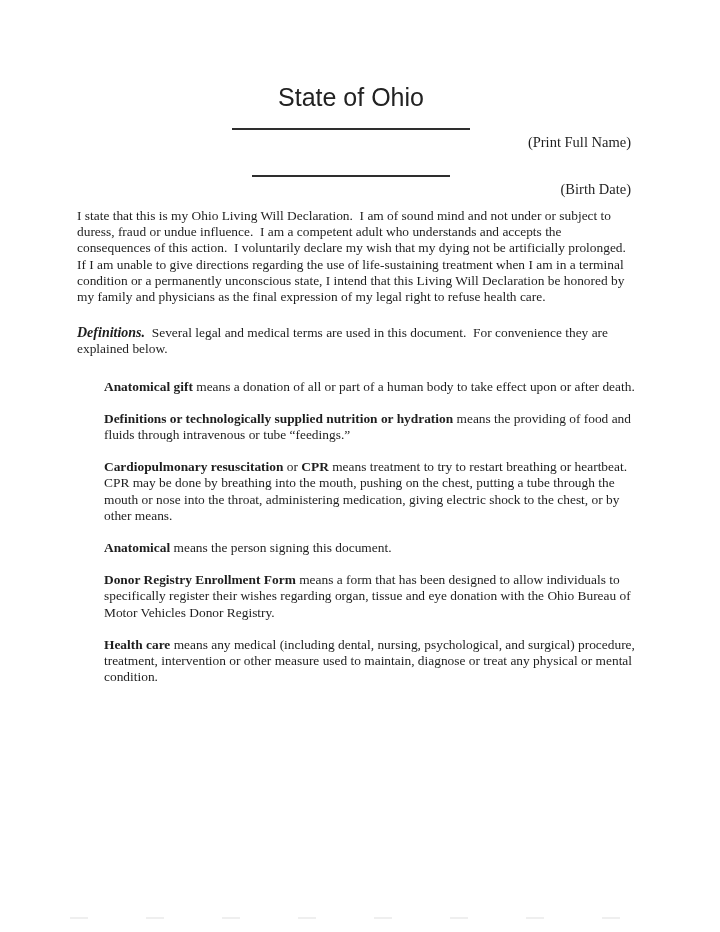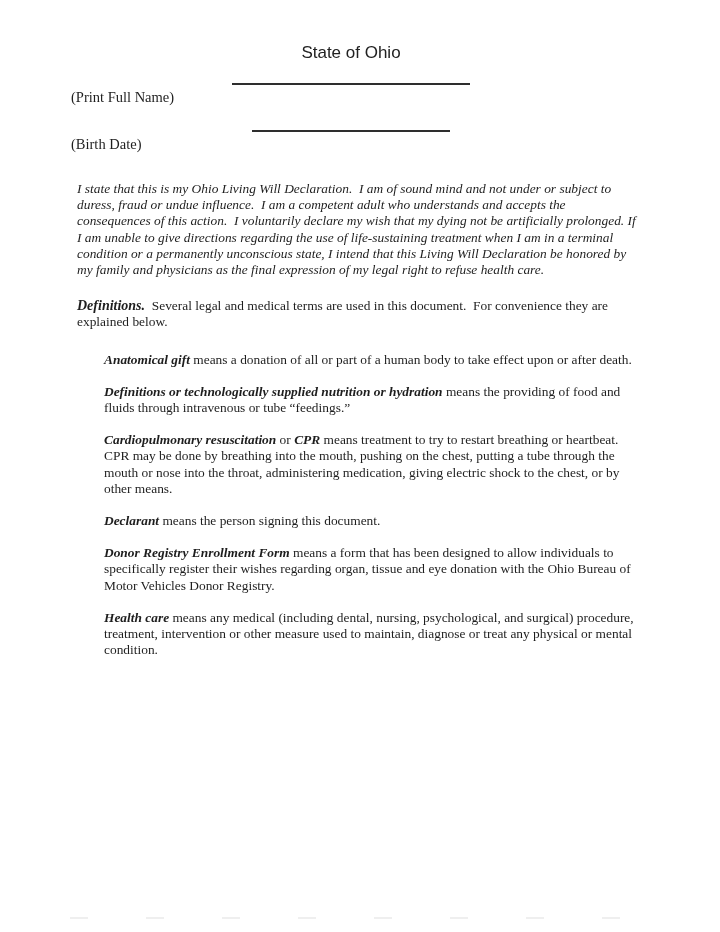--- a/index.html
+++ b/index.html
@@ -13,32 +13,32 @@
     height: 932px;
     background: #ffffff;
     font-family: "Liberation Serif", serif;
     color: #1e1e1e;
     overflow: hidden;
   }
   
   .title-block {
     margin-left: 71px;
     width: 560px;
-    padding-top: 39px;
+    padding-top: 84px;
     text-align: center;
     font-family: "Liberation Sans", sans-serif;
-    font-size: 17px;
+    font-size: 25px;
     line-height: 27px;
     color: #222222;
   }
   
   .fill-col {
     margin-left: 71px;
     width: 560px;
-    text-align: left;
+    text-align: right;
   }
   .rule {
     height: 2px;
     background: #2e2e2e;
     margin-left: auto;
     margin-right: auto;
   }
   .rule-name { width: 238px; margin-top: 17px; }
   .rule-birth { width: 198px; margin-top: 24px; }
   .caption {
@@ -48,43 +48,42 @@
     color: #1e1e1e;
   }
   
   .content {
     margin-left: 77px;
     width: 560px;
     font-size: 13.4px;
     line-height: 16.2px;
   }
   .intro {
-    margin: 28px 0 0 0;
+    margin: 10px 0 0 0;
     white-space: pre-wrap;
-    font-style: italic;
   }
   .defs-head {
     margin: 20px 0 0 0;
     white-space: pre-wrap;
   }
   .defs-head .dh {
     font-weight: bold;
     font-style: italic;
     font-size: 14px;
   }
   .defs-list {
     margin-top: 21px;
     margin-left: 27px;
     width: 533px;
   }
   .def {
     margin: 0 0 16px 0;
     white-space: pre-wrap;
   }
-  .def .b { font-weight: bold; font-style: italic; }
+  .def .b { font-weight: bold; }
   
   .scan-marks {
     position: absolute;
     left: 70px;
     bottom: 13px;
     width: 580px;
     height: 2px;
     background: repeating-linear-gradient(90deg, #efefef 0 18px, transparent 18px 76px);
   }
 </style>
@@ -106,21 +105,21 @@
 
   <div class="content">
     <p class="intro">I state that this is my Ohio Living Will Declaration.  I am of sound mind and not under or subject to duress, fraud or undue influence.  I am a competent adult who understands and accepts the consequences of this action.  I voluntarily declare my wish that my dying not be artificially prolonged. If I am unable to give directions regarding the use of life-sustaining treatment when I am in a terminal condition or a permanently unconscious state, I intend that this Living Will Declaration be honored by my family and physicians as the final expression of my legal right to refuse health care.</p>
 
     <p class="defs-head"><span class="dh">Definitions.</span><span>  Several legal and medical terms are used in this document.  For convenience they are explained below.</span></p>
 
     <div class="defs-list">
         <p class="def"><span class="b">Anatomical gift</span><span> means a donation of all or part of a human body to take effect upon or after death.</span></p>
         <p class="def"><span class="b">Definitions or technologically supplied nutrition or hydration</span><span> means the providing of food and fluids through intravenous or tube “feedings.”</span></p>
         <p class="def"><span class="b">Cardiopulmonary resuscitation</span><span> or </span><span class="b">CPR</span><span> means treatment to try to restart breathing or heartbeat.  CPR may be done by breathing into the mouth, pushing on the chest, putting a tube through the mouth or nose into the throat, administering medication, giving electric shock to the chest, or by other means.</span></p>
-        <p class="def"><span class="b">Declarant</span><span> means the person signing this document.</span></p>
+        <p class="def"><span class="b">Anatomical</span><span> means the person signing this document.</span></p>
         <p class="def"><span class="b">Donor Registry Enrollment Form</span><span> means a form that has been designed to allow individuals to specifically register their wishes regarding organ, tissue and eye donation with the Ohio Bureau of Motor Vehicles Donor Registry.</span></p>
         <p class="def"><span class="b">Health care</span><span> means any medical (including dental, nursing, psychological, and surgical) procedure, treatment, intervention or other measure used to maintain, diagnose or treat any physical or mental condition.</span></p>
       </div>
   </div>
 
   <div class="scan-marks"></div>
 
 </div>
 
 </body></html>

